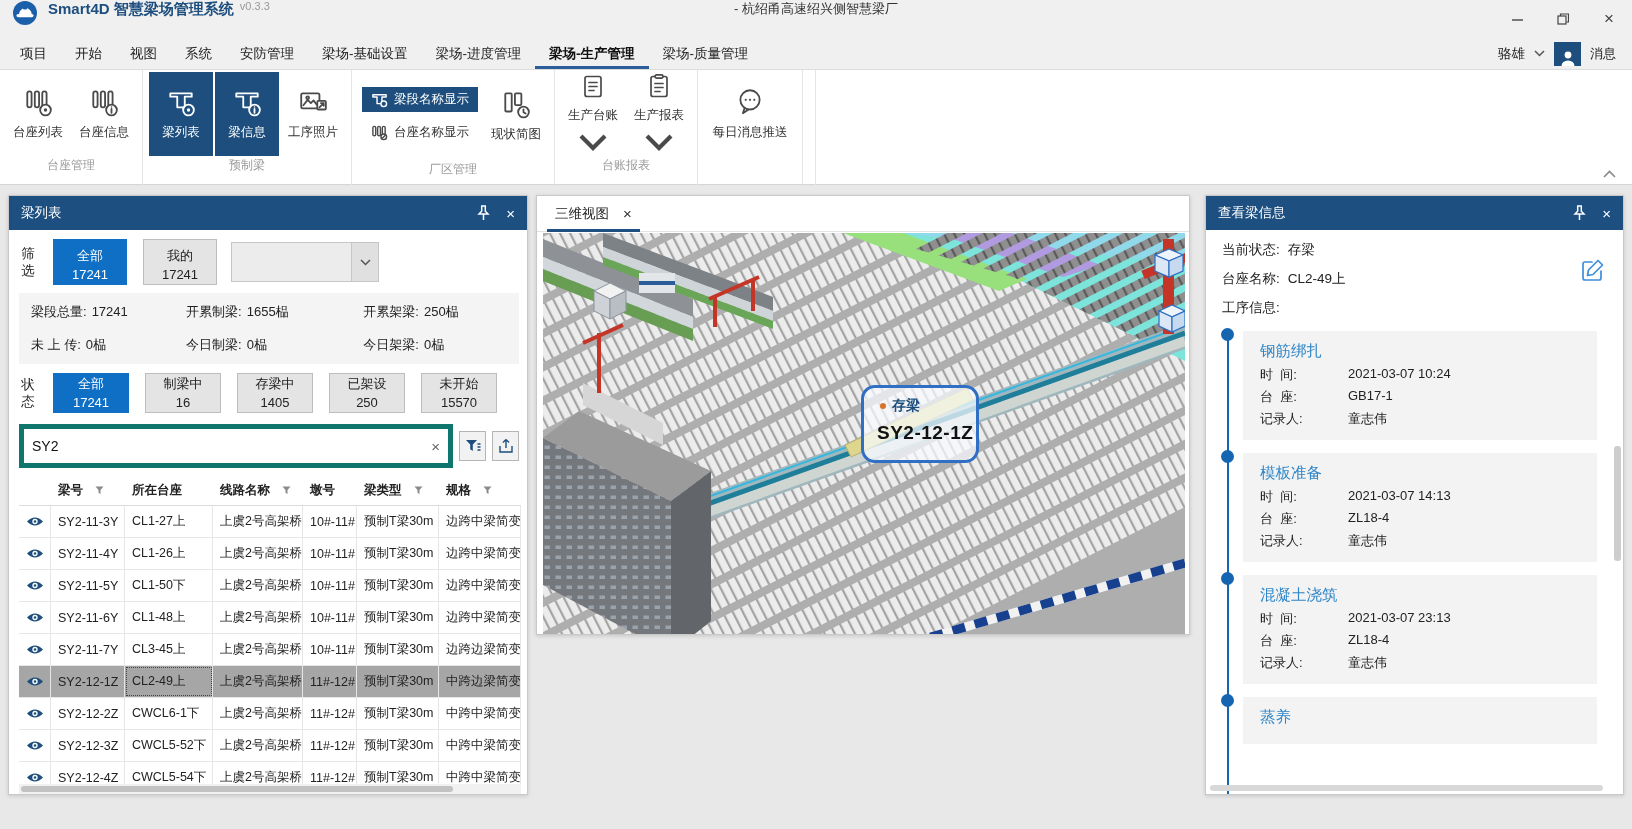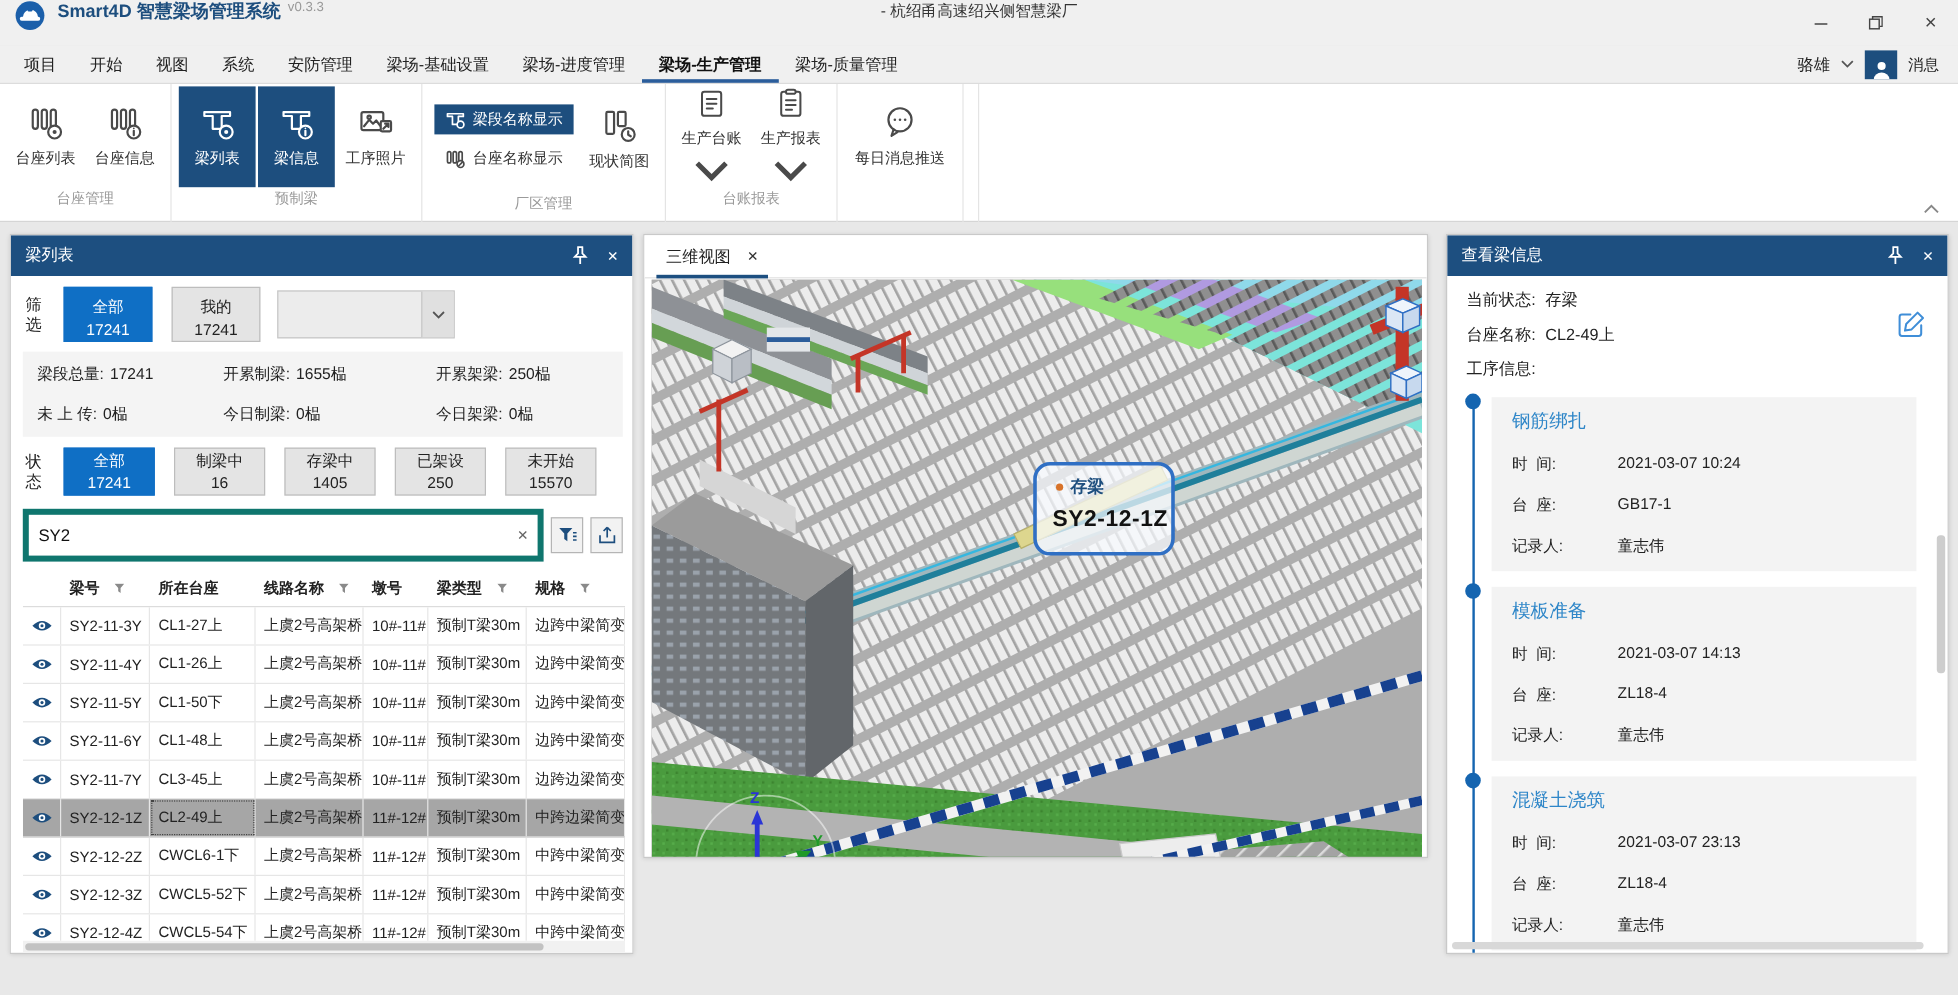--- a/index.html
+++ b/index.html
@@ -74,21 +74,21 @@
   .funnel{margin-left:12px;flex:0 0 auto}
   .grid-body{flex:1;overflow:hidden}
   .trow{display:flex;height:32px;border-bottom:1px solid #e6e6e6}
   .trow .td{border-right:1px solid #e6e6e6}
   .trow.selected{background:#a6a6a6}
   .trow.selected .col-seat{outline:1px dotted #444;outline-offset:-2px}
   .hscroll{height:10px;background:#f1f1f1;position:relative;flex:0 0 auto}
   .hscroll .thumb{position:absolute;left:2px;top:2px;height:6px;width:86%;background:#c2c2c2;border-radius:3px}
 
   
-  .panel-center{left:536px;top:195px;width:654px;height:520px}
+  .panel-center{left:536px;top:195px;width:654px;height:440px}
   .tabbar{height:36px;background:#fff;border-bottom:1px solid #e2e2e2;display:flex;align-items:center}
   .tab{margin-left:10px;height:36px;display:flex;align-items:center;gap:14px;padding:0 8px;font-size:13.5px;position:relative;color:#222}
   .tab.active::after{content:"";position:absolute;left:0;right:0;bottom:0;height:3px;background:#1d4f80}
   .tab-close{color:#333;font-size:15px}
   .viewport{position:absolute;left:6px;top:37px;width:642px;height:548px;background:#aeaeae;overflow:hidden}
   .scene{position:absolute;left:0;top:0;width:100%;height:100%}
   .callout{position:absolute;left:318px;top:152px;width:118px;height:78px;border:3px solid #2f6fc4;border-radius:14px;background:rgba(248,251,255,.72)}
   .callout-status{display:flex;align-items:center;gap:6px;margin:9px 0 0 16px;font-size:14px;font-weight:bold;color:#1d4e7e}
   .callout-dot{width:6px;height:6px;border-radius:50%;background:#d8732a}
   .callout-name{margin:7px 0 0 13px;font-size:19px;font-weight:bold;color:#121212;letter-spacing:.5px}
@@ -97,21 +97,21 @@
   
   .panel-right{left:1205px;top:195px;width:419px;height:600px}
   .info-line{margin:11px 16px 0;font-size:13.5px;display:flex;gap:8px}
   .edit-btn{position:absolute;right:18px;top:62px}
   .timeline{position:relative;margin-top:10px;padding-top:4px}
   .timeline::before{content:"";position:absolute;left:21px;top:8px;height:640px;width:2px;background:#1565b0}
   .step{position:relative;margin:0 26px 13px 37px}
   .step-dot{position:absolute;left:-22px;top:-3px;width:13px;height:13px;border-radius:50%;background:#1565b0}
   .step-card{background:#f3f3f3;padding:10px 12px 12px 17px}
   .step-title{color:#2e86c8;font-size:15.5px;margin-bottom:4px}
-  .step-row{display:flex;align-items:flex-start;font-size:13px;margin-top:16px}
+  .step-row{display:flex;align-items:flex-start;font-size:13px;margin-top:4px}
   .step-label{width:88px;flex:0 0 auto;white-space:pre;color:#222}
   .thumb{width:46px;height:36px;display:inline-block;background-image:
       repeating-linear-gradient(75deg,rgba(255,255,255,.35) 0 2px,transparent 2px 5px),
       repeating-linear-gradient(-15deg,rgba(20,30,50,.4) 0 3px,transparent 3px 6px),
       linear-gradient(#9db0c8,#4a5a70)}
   .vscroll{position:absolute;right:2px;top:250px;width:7px;height:115px;background:#cdcdcd;border-radius:3px}
   .hscroll-r{position:absolute;left:4px;right:20px;bottom:3px;height:6px;background:#d8d8d8;border-radius:3px}
 </style>
 </head>
 <body>

